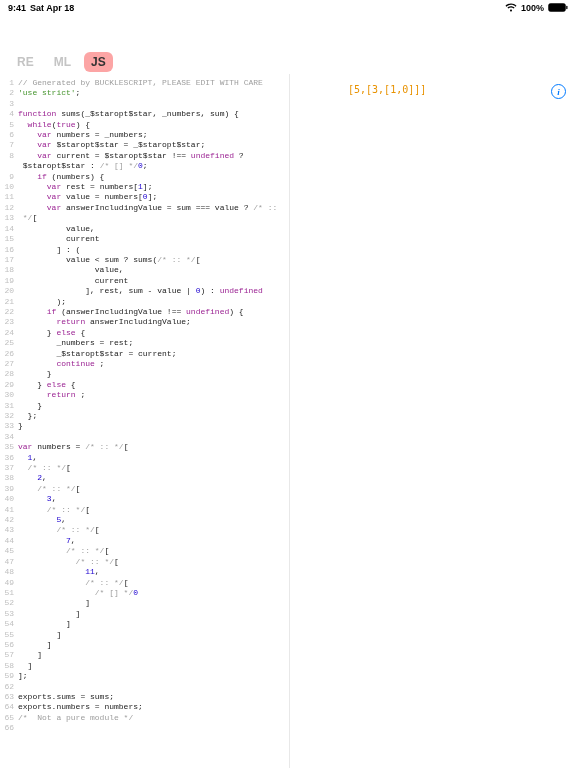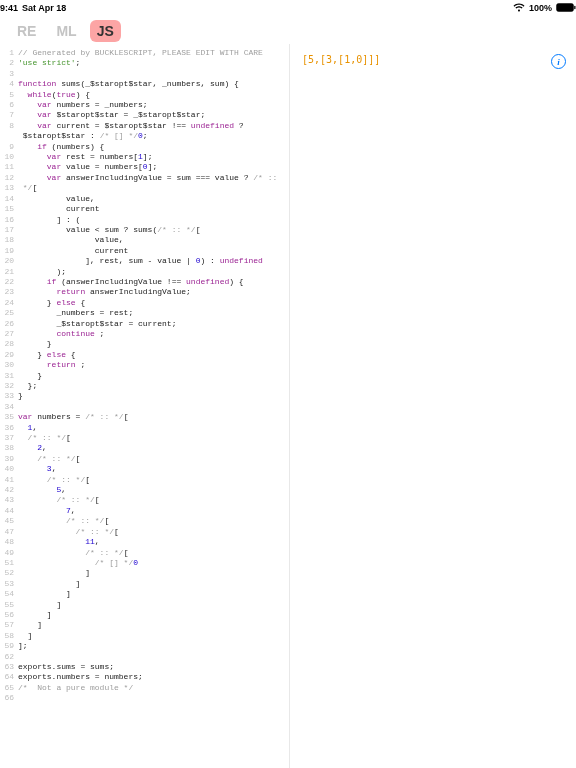--- a/index.html
+++ b/index.html
@@ -9,42 +9,43 @@
       font-family: -apple-system, BlinkMacSystemFont, "Helvetica Neue", Arial, sans-serif;
       background: #ffffff;
       overflow: hidden;
       position: relative;
     }
     .status-bar {
       height: 16px;
       display: flex;
       justify-content: space-between;
       align-items: center;
-      padding: 0 0;
+      padding: 0 8px;
       font-size: 9px;
       font-weight: 600;
       color: #000;
     }
     .status-left { display: flex; align-items: center; gap: 4px; }
     .status-right { display: flex; align-items: flex-start; gap: 4px; }
     .wifi-icon { display:inline-block; }
     .battery-icon { display:inline-block; }
     .tab-bar {
       display: flex;
       gap: 6px;
       padding: 4px 10px 2px;
       align-items: center;
     }
     .tab {
-      font-size: 14px;
+      font-size: 12px;
       font-weight: 600;
       padding: 3px 7px;
       border-radius: 6px;
       color: #c4c4c4;
       cursor: pointer;
+      margin-top: 32px;
     }
     .tab.active {
       background: #fca5a5;
       color: #333;
     }
     .main {
       display: flex;
       height: calc(768px - 40px);
       position: relative;
     }
@@ -80,20 +81,21 @@
     .c-undef   { color: #9b2393; }
     .output-pane {
       flex: 1;
       padding: 10px 12px;
       position: relative;
     }
     .output-text {
       font-family: Menlo, Monaco, monospace;
       font-size: 10px;
       color: #e89200;
+      margin-left: 46px;
     }
     .info-icon {
       position: absolute;
       top: 10px;
       right: 10px;
       width: 15px;
       height: 15px;
       border: 1.3px solid #007aff;
       border-radius: 50%;
       color: #007aff;

